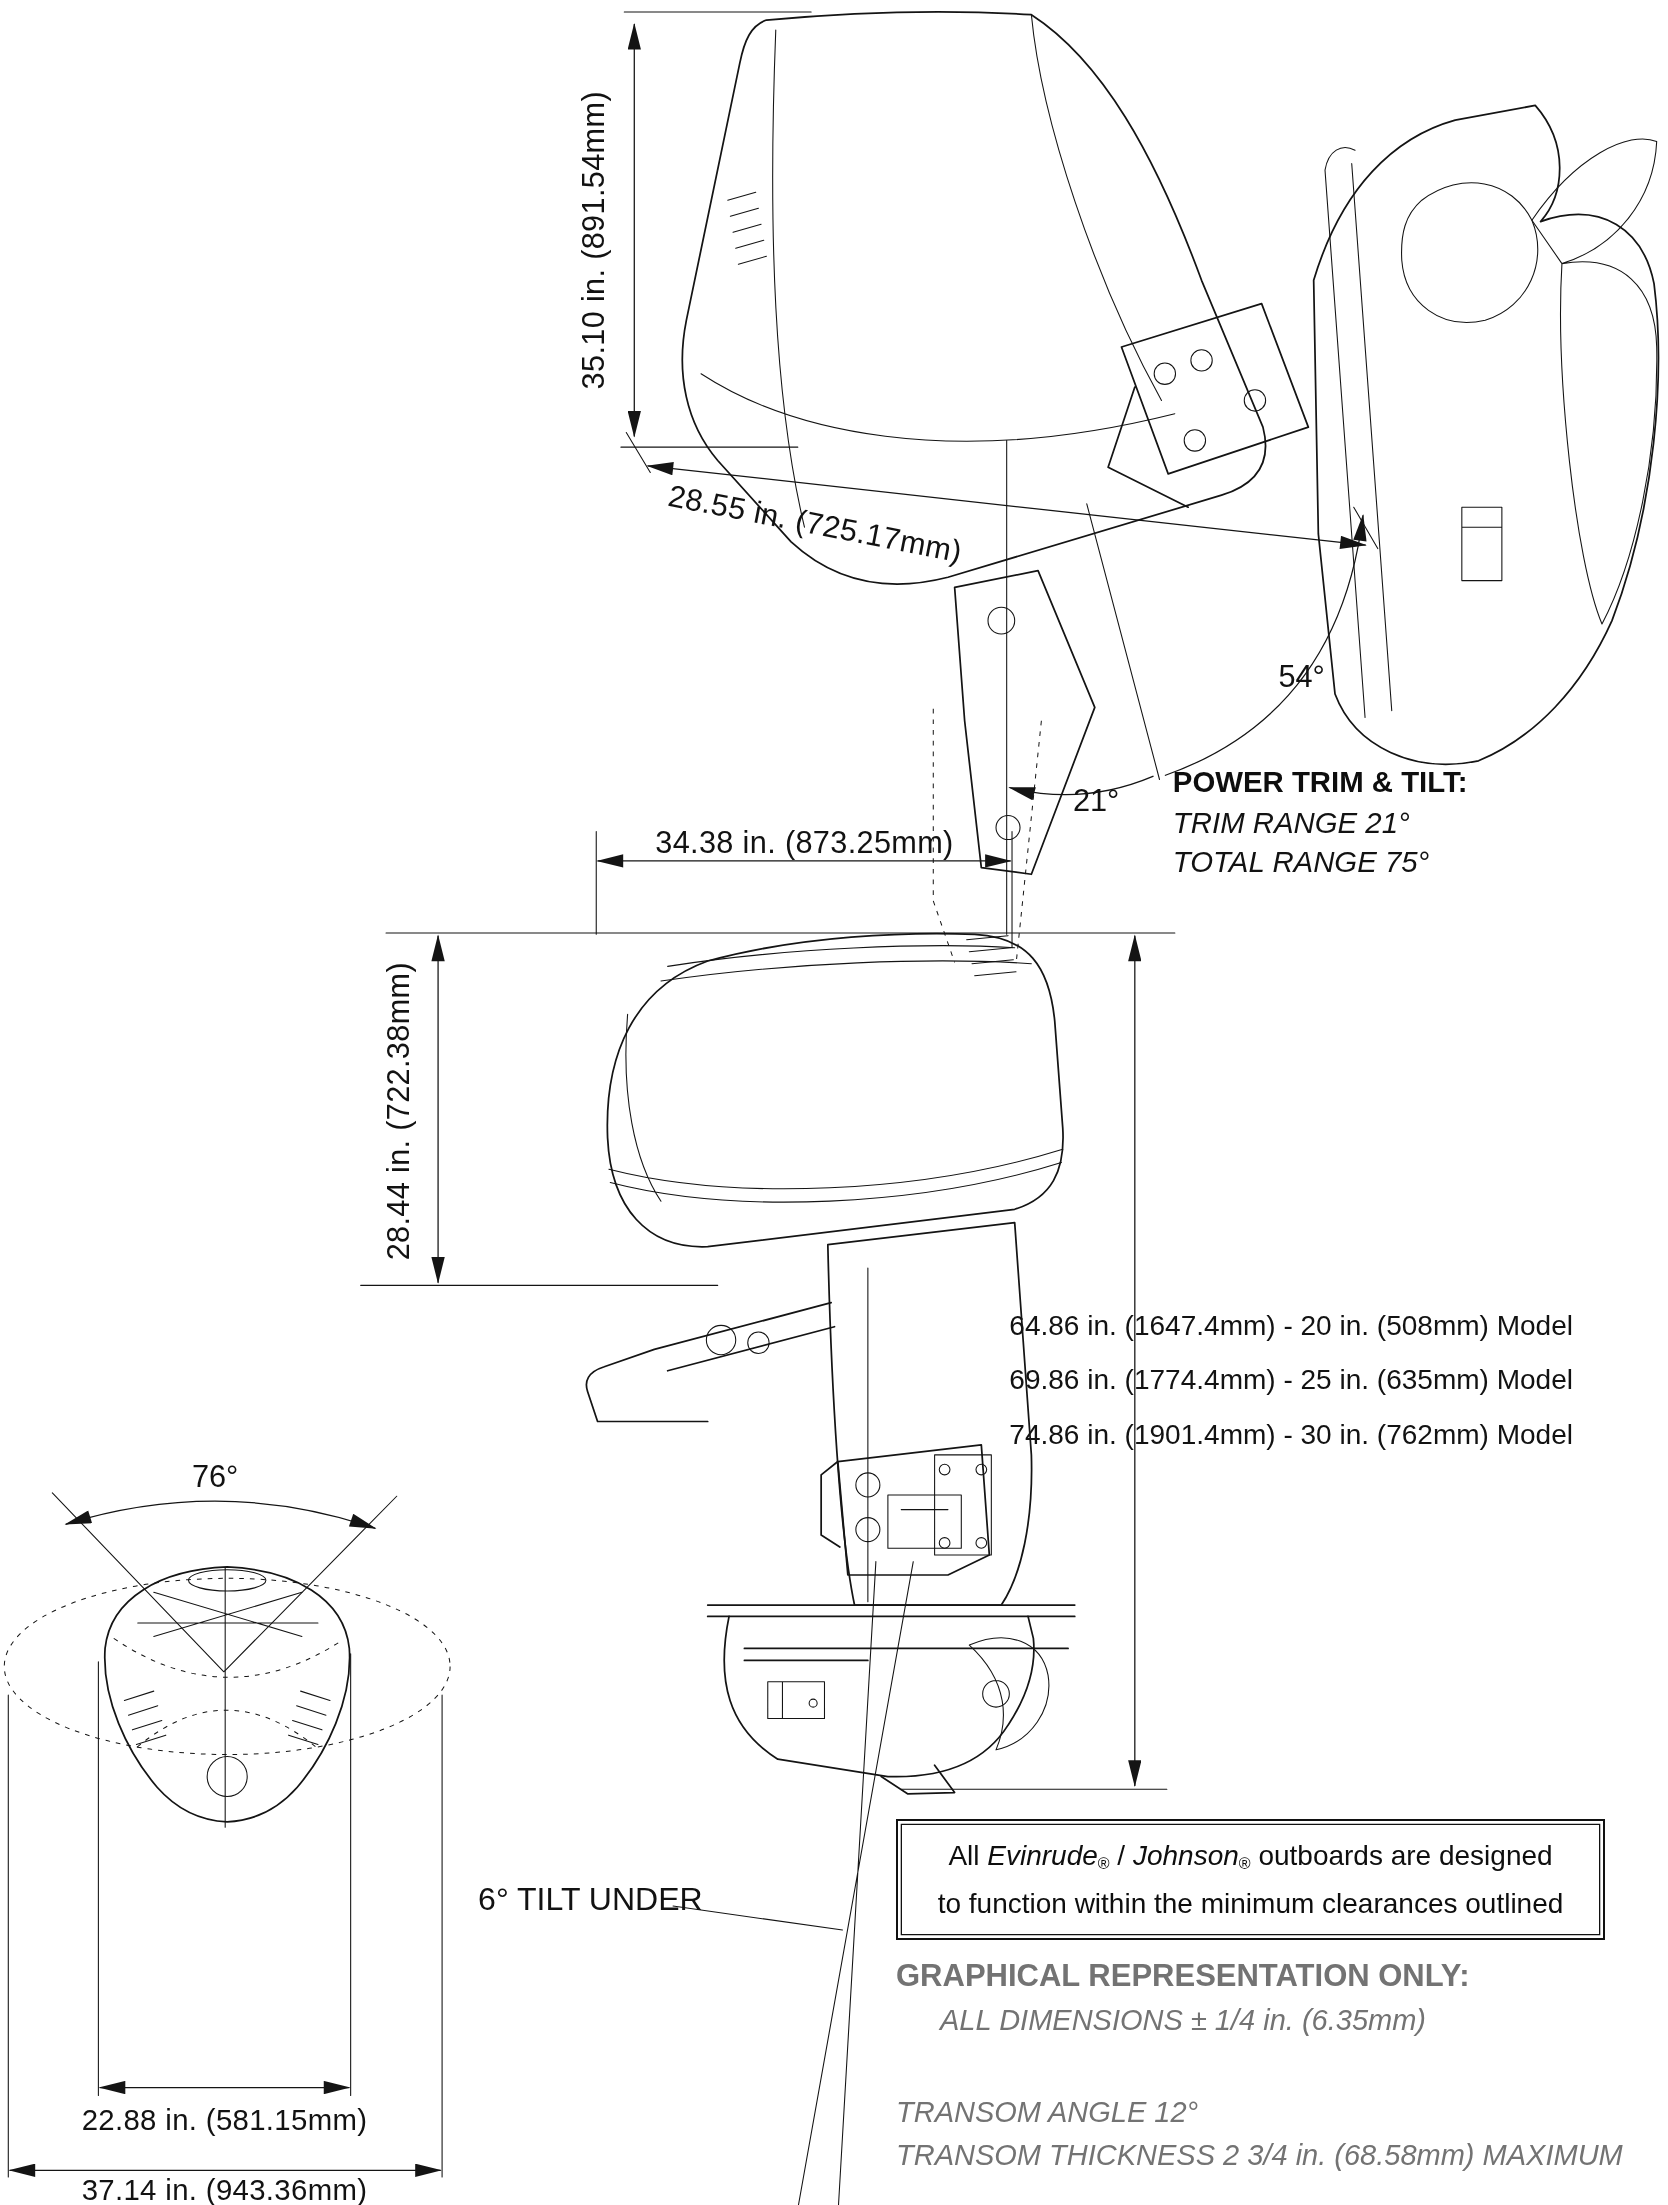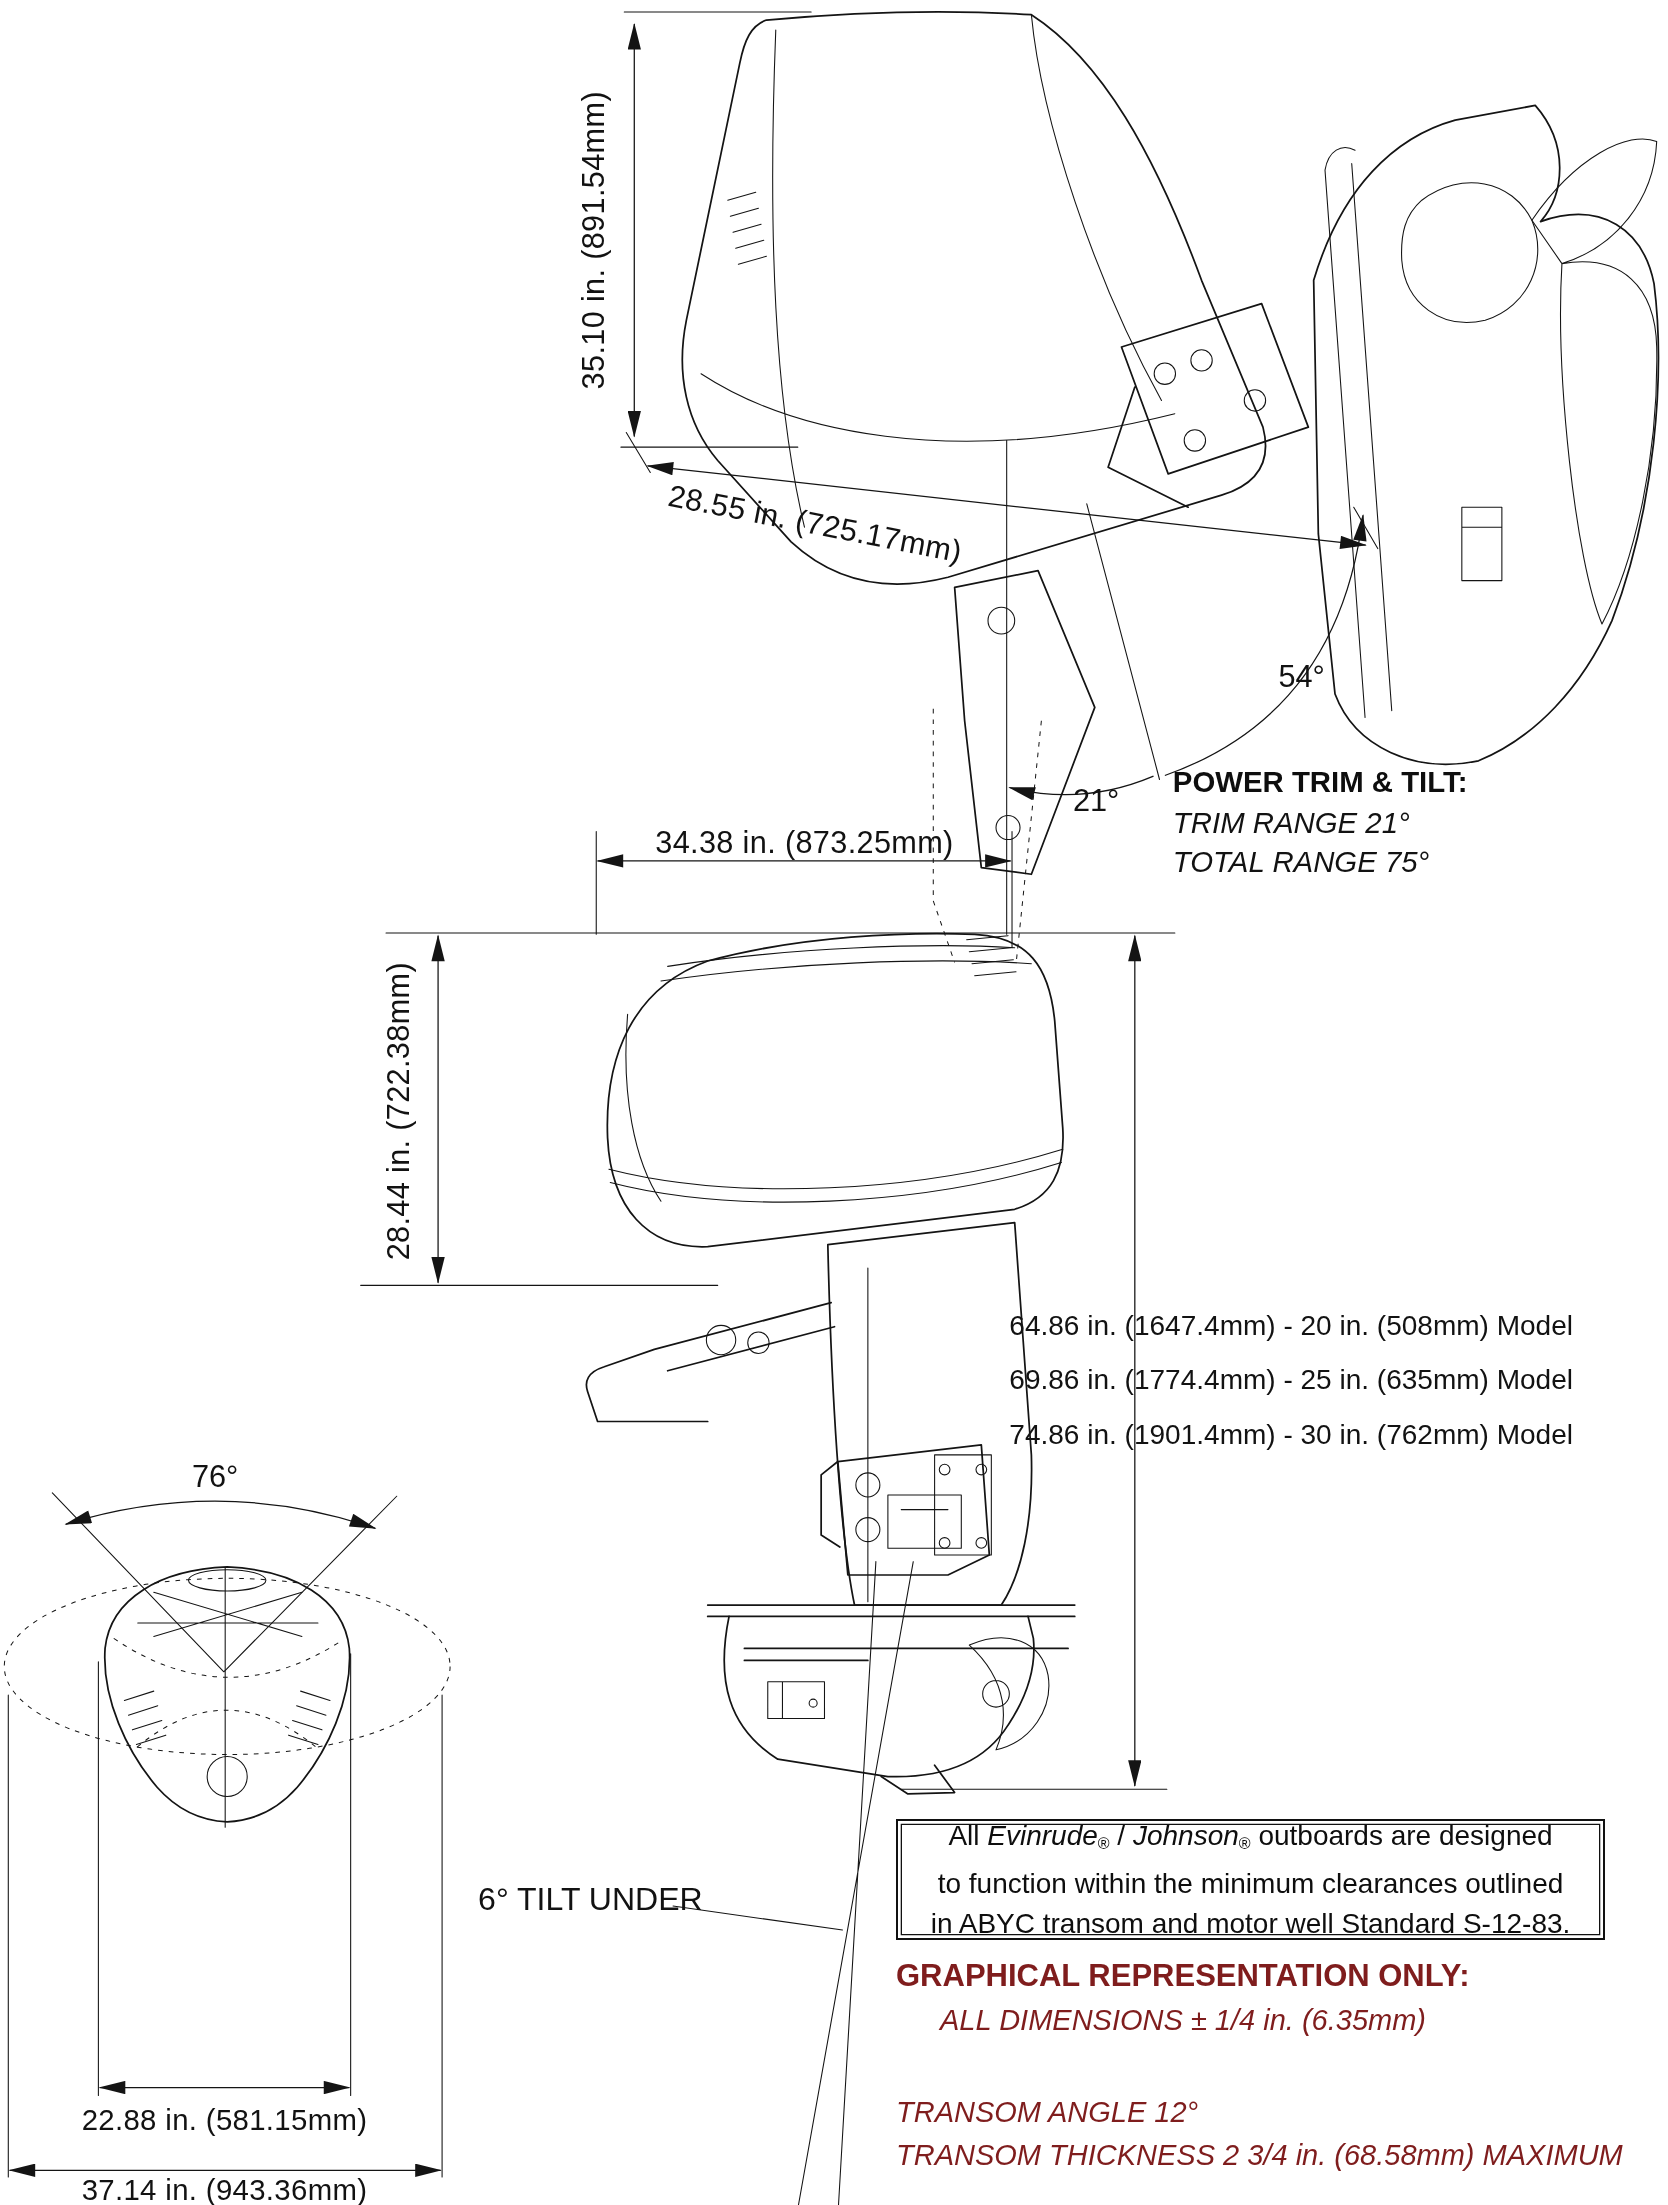--- a/index.html
+++ b/index.html
@@ -17,21 +17,21 @@
   .modeltext{fill:#121212;font-size:42px;}
   .ptt-title{fill:#0e0e0e;font-size:44px;font-weight:bold;}
   .ptt-line{fill:#121212;font-size:44px;font-style:italic;}
   .tiltlabel{fill:#121212;font-size:48px;}
   .note-box{position:absolute;left:896px;top:1819px;width:709px;height:121px;
             border:2.7px solid #111;box-shadow:inset 0 0 0 2.7px #fff, inset 0 0 0 4px #111;
             box-sizing:border-box;display:flex;flex-direction:column;justify-content:center;
             align-items:center;font-size:28px;line-height:40px;color:#0e0e0e;}
   .note-box p{margin:0;text-align:center;white-space:nowrap;}
   .reg{font-size:16px;vertical-align:-4px;}
-  .fn{position:absolute;white-space:nowrap;color:#7f1d1d;}
+  .fn{position:absolute;white-space:nowrap;color:#737373;}
   .fn-title{font-weight:bold;font-size:31px;}
   .fn-italic{font-style:italic;font-size:29px;}
 </style>
 </head>
 <body>
 
 <div class="page">
 
 <svg width="1669" height="2205" viewBox="0 0 2500 3304">
   <defs>
@@ -178,21 +178,20 @@
 
     <path class="thin" d="M 12,2540 V 3262 M 662,2540 V 3262"></path>
     <line class="dim" x1="14" y1="3252" x2="660" y2="3252" marker-start="url(#arr)" marker-end="url(#arr)"></line>
     <text class="dimtext-s" text-anchor="middle" x="336" y="3296">37.14 in. (943.36mm)</text>
   </g>
 </svg>
 
 <div class="note-box">
   <p><span>All </span><i>Evinrude</i><span class="reg">®</span><span> / </span><i>Johnson</i><span class="reg">®</span><span> outboards are designed</span></p>
   <p>to function within the minimum clearances outlined</p>
-  <p>in ABYC transom and motor well Standard S-12-83.</p>
 </div>
 
 <div class="fn fn-title" style="left:896px;top:1958px;">GRAPHICAL REPRESENTATION ONLY:</div>
 <div class="fn fn-italic" style="left:940px;top:2004px;">ALL DIMENSIONS ± 1/4 in. (6.35mm)</div>
 <div class="fn fn-italic" style="left:896px;top:2096px;">TRANSOM ANGLE 12°</div>
 <div class="fn fn-italic" style="left:896px;top:2139px;text-align:center;">TRANSOM THICKNESS 2 3/4 in. (68.58mm) MAXIMUM</div>
 
 </div>
 
 

